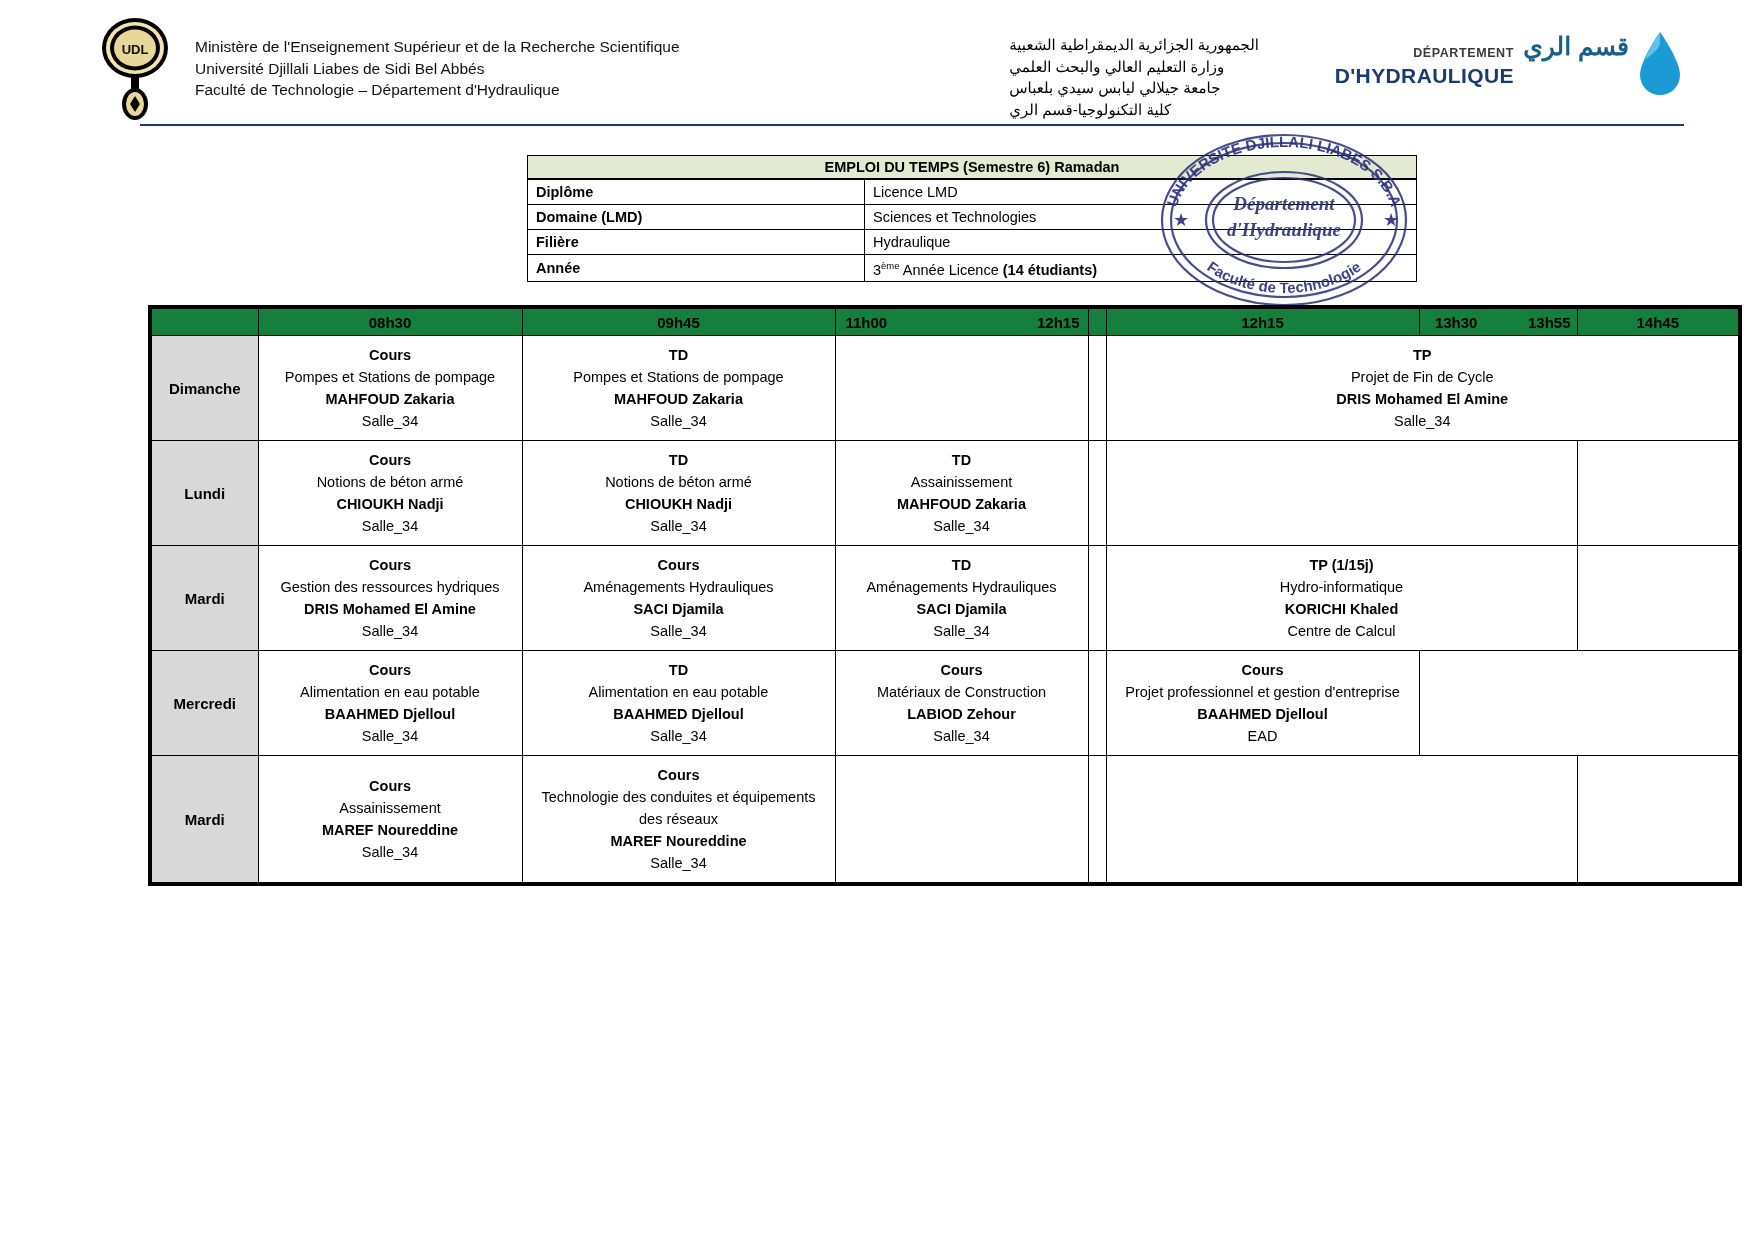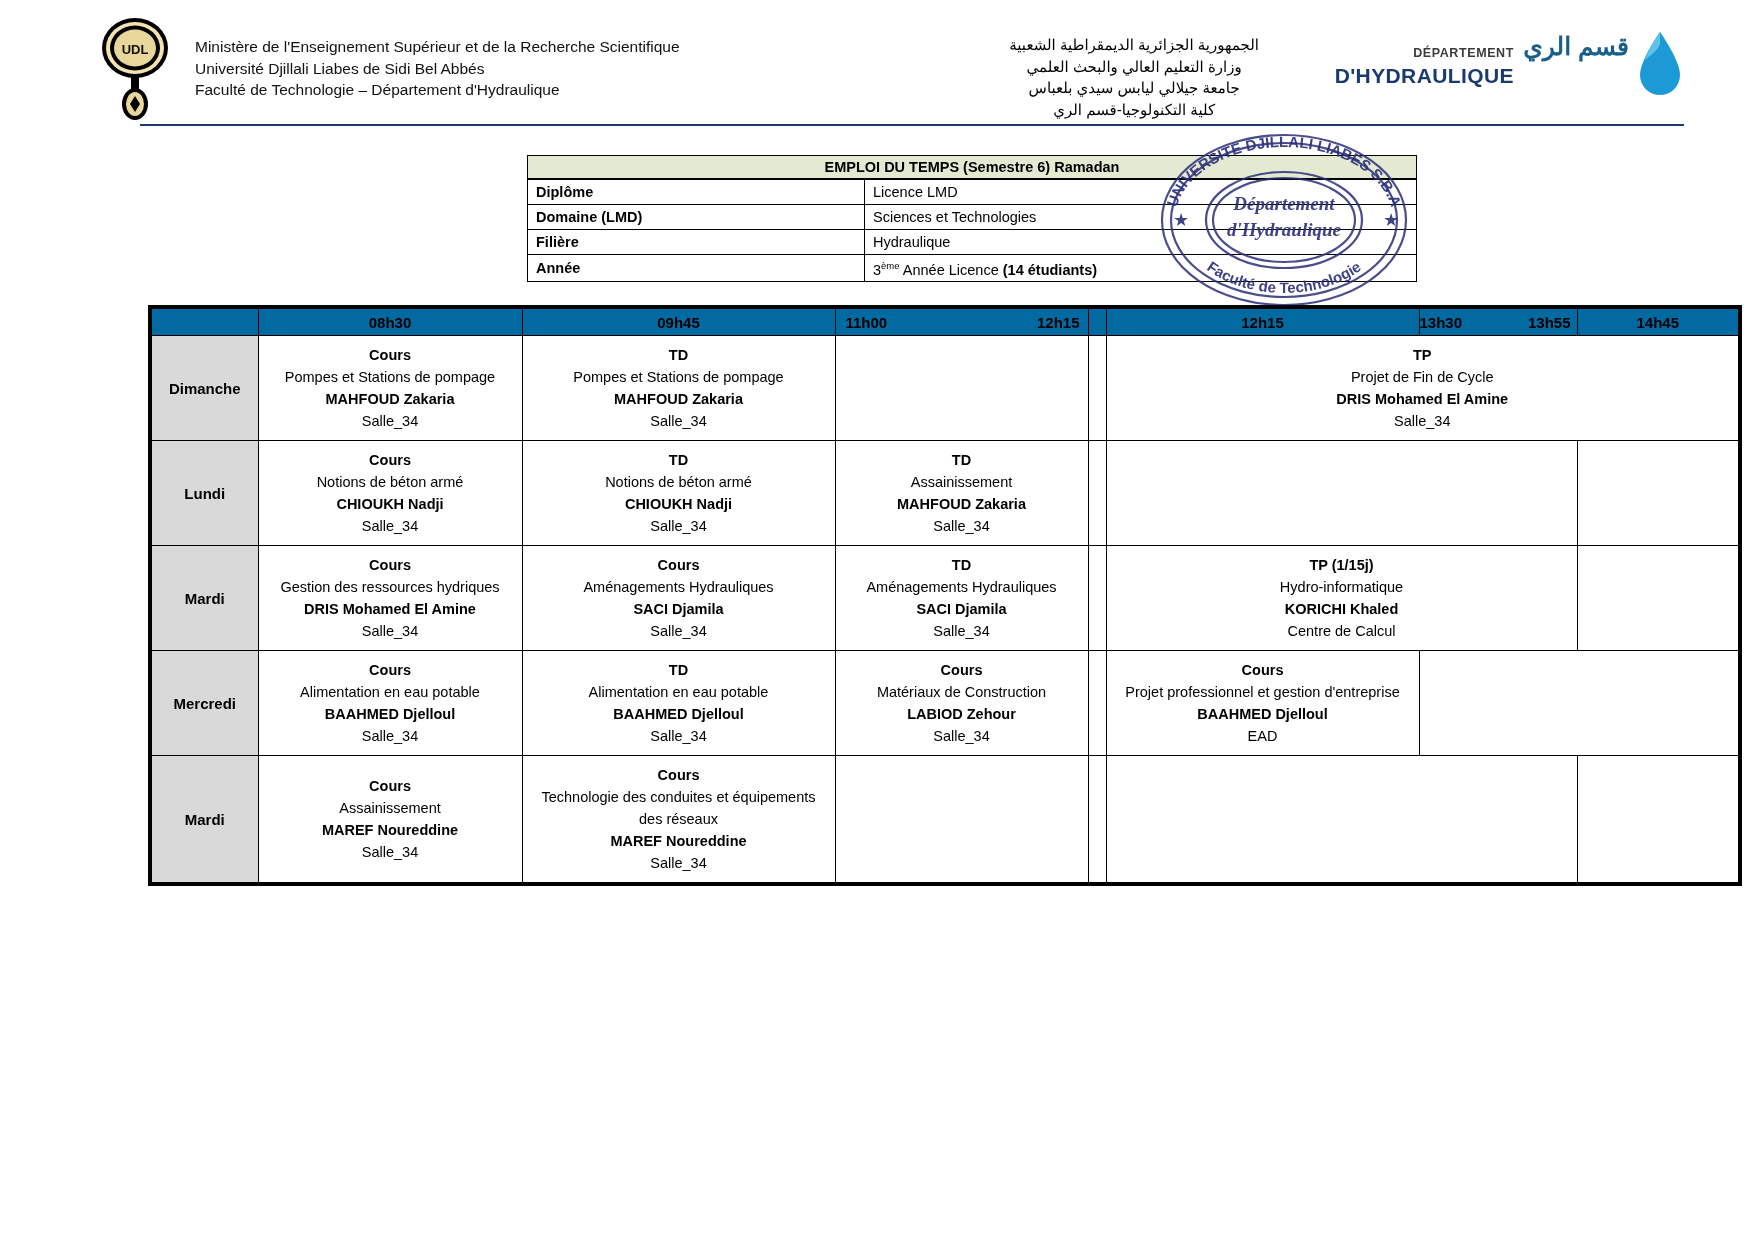--- a/index.html
+++ b/index.html
@@ -35,21 +35,21 @@
     top: 36px;
     font-size: 15.5px;
     line-height: 21.5px;
     color: #111;
   }
   .header-fr div { white-space: nowrap; }
   .header-ar {
     position: absolute;
     right: 495px;
     top: 34px;
-    text-align: center;
+    text-align: left;
     direction: rtl;
     font-size: 15px;
     line-height: 21.5px;
   }
   .dept-logo {
     position: absolute;
     right: 70px;
     top: 30px;
     width: 400px;
     height: 80px;
@@ -157,21 +157,21 @@
     vertical-align: middle;
     text-align: center;
     padding: 0;
   }
   .tt-outer {
     border: 4px solid #000;
     box-sizing: border-box;
   }
   tr.head td {
     height: 26px;
-    background: #0369a1;
+    background: #15803d;
     font-weight: bold;
     font-size: 15px;
   }
   td.daycell {
     width: 108px;
     background: #d9d9d9;
     font-weight: bold;
     font-size: 15px;
   }
   .slot {
@@ -300,21 +300,21 @@
         </tr>
       </tbody>
             </table>
     </td>
     <td></td>
     <td class="hd-left">12h15</td>
     <td style="padding:0">
       <table style="width:100%;border:0;border-collapse:collapse">
         <tbody>
                 <tr>
-          <td style="border:0;text-align:left;font-weight:bold;font-size:15px">13h30</td>
+          <td style="border:0;text-align:center;font-weight:bold;font-size:15px">13h30</td>
           <td style="border:0;text-align:right;padding-right:6px;font-weight:bold;font-size:15px">13h55</td>
         </tr>
       </tbody>
             </table>
     </td>
     <td class="hd-right">14h45</td>
   </tr>
 
   <tr class="body">
     <td class="daycell">Dimanche</td>

